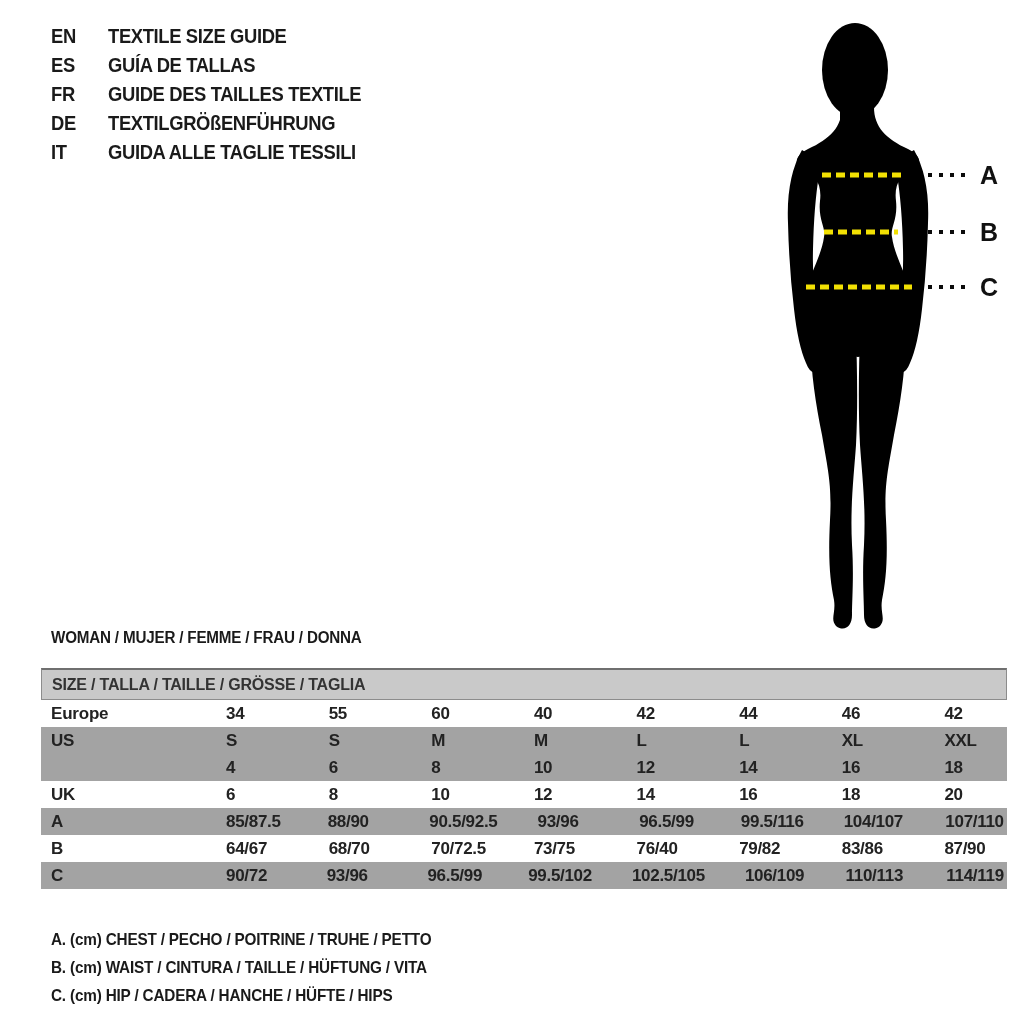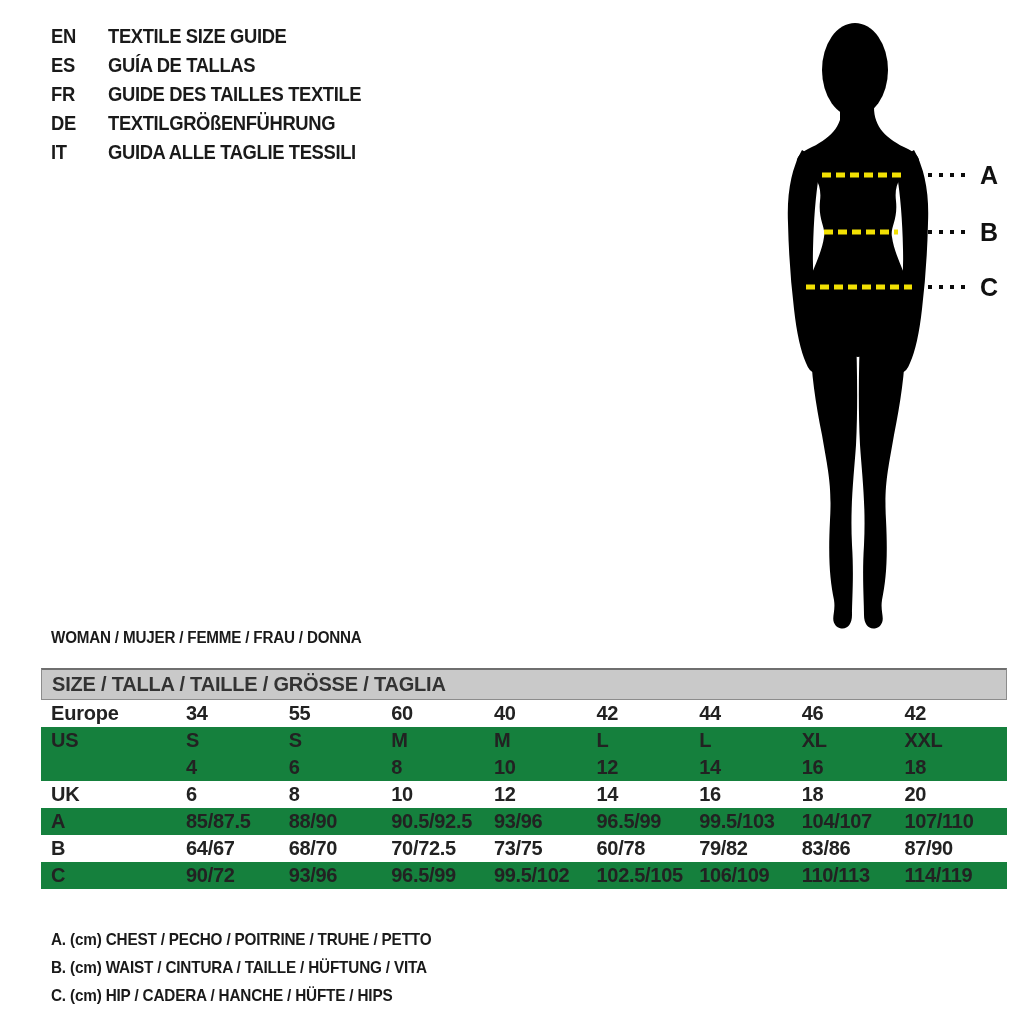--- a/index.html
+++ b/index.html
@@ -15,23 +15,23 @@
   
   .figure{position:absolute;left:740px;top:15px;width:270px;height:630px;}
   
   .woman-line{position:absolute;left:35px;top:629px;font-size:16px;font-weight:700;
     letter-spacing:-.2px;transform:scaleX(.95);transform-origin:0 0;white-space:nowrap;}
   
   .size-table{position:absolute;left:25px;top:668px;width:966px;}
   .table-header{box-sizing:border-box;height:32px;background:#c9c9c9;
     border:1px solid #8c8c8c;border-top:2px solid #6f6f6f;
     display:flex;align-items:center;padding-left:10px;
-    font-size:20px;font-weight:700;color:#333;letter-spacing:-.2px;}
-  .t-row{display:flex;height:27px;align-items:center;font-size:20px;font-weight:700;color:#222;}
-  .t-row.shaded{background:#15803d;}
+    font-size:16px;font-weight:700;color:#333;letter-spacing:-.2px;}
+  .t-row{display:flex;height:27px;align-items:center;font-size:17px;font-weight:700;color:#222;gap:40px;}
+  .t-row.shaded{background:#a3a3a3;}
   .t-label{box-sizing:border-box;width:145px;padding-left:10px;letter-spacing:-.2px;}
   .t-cell{flex:1;text-align:left;letter-spacing:-.3px;}
   
   .legend{position:absolute;left:35px;top:926px;transform:scaleX(.9);transform-origin:0 0;}
   .legend-line{height:28px;display:flex;align-items:center;font-size:17px;font-weight:700;
     letter-spacing:-.2px;white-space:nowrap;}
   svg text{font-family:"Liberation Sans",sans-serif;}
 </style>
 </head>
 <body>
@@ -152,32 +152,32 @@
       <div class="t-cell">20</div>
     </div>
 
     <div class="t-row shaded">
       <div class="t-label">A</div>
       <div class="t-cell">85/87.5</div>
       <div class="t-cell">88/90</div>
       <div class="t-cell">90.5/92.5</div>
       <div class="t-cell">93/96</div>
       <div class="t-cell">96.5/99</div>
-      <div class="t-cell">99.5/103</div>
+      <div class="t-cell">99.5/116</div>
       <div class="t-cell">104/107</div>
       <div class="t-cell">107/110</div>
     </div>
 
     <div class="t-row">
       <div class="t-label">B</div>
       <div class="t-cell">64/67</div>
       <div class="t-cell">68/70</div>
       <div class="t-cell">70/72.5</div>
       <div class="t-cell">73/75</div>
-      <div class="t-cell">60/78</div>
+      <div class="t-cell">76/40</div>
       <div class="t-cell">79/82</div>
       <div class="t-cell">83/86</div>
       <div class="t-cell">87/90</div>
     </div>
 
     <div class="t-row shaded">
       <div class="t-label">C</div>
       <div class="t-cell">90/72</div>
       <div class="t-cell">93/96</div>
       <div class="t-cell">96.5/99</div>

